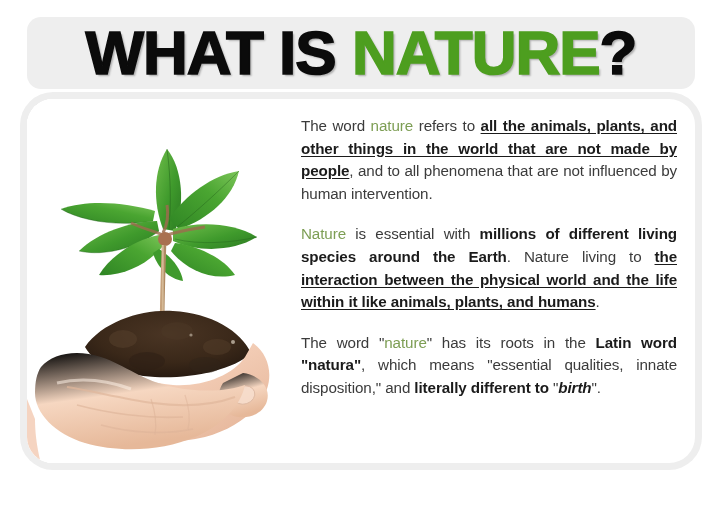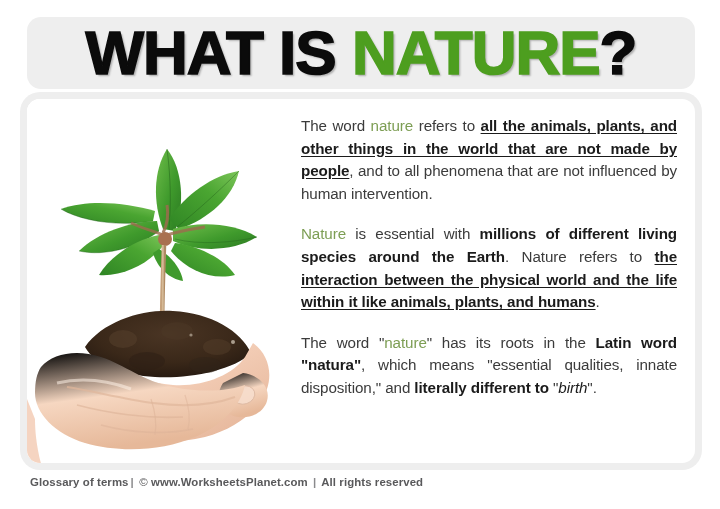--- a/index.html
+++ b/index.html
@@ -42,21 +42,21 @@
   .t-black { color: #0b0b0b; }
   .t-green { color: #4d9e1f; }
   .t-q     { color: #0b0b0b; }
 
   
   .content-card {
     position: absolute;
     left: 27px; top: 99px;
     width: 668px; height: 364px;
     background: #ffffff;
-    border-radius: 13px;
+    border-radius: 26px;
     box-shadow: 0 0 0 7px #eeeeee;
     overflow: hidden;
     display: flex;
   }
 
   
   .image-panel {
     position: relative;
     width: 262px;
     flex: 0 0 262px;
@@ -81,21 +81,21 @@
     line-height: 22.6px;
     text-align: justify;
     margin: 0 0 18px 0;
     color: #3b3b3b;
     letter-spacing: -0.1px;
   }
   .para:last-child { margin-bottom: 0; }
   .g   { color: #7d9e54; }
   .b   { font-weight: bold; color: #1b1b1b; }
   .bu  { font-weight: bold; color: #1b1b1b; text-decoration: underline; text-underline-offset: 2px; }
-  .bi  { font-weight: normal; font-style: italic; color: #1b1b1b; }
+  .bi  { font-weight: bold; font-style: italic; color: #1b1b1b; }
 
   
   .footer {
     position: absolute;
     left: 0; top: 470px;
     width: 720px; height: 39px;
   }
   .footer-text {
     position: absolute;
     left: 30px; top: 6px;
@@ -234,23 +234,19 @@
             <path d="M30 284 C56 278 82 282 104 290" fill="none" stroke="#fdf0e6" stroke-width="3" opacity="0.55"></path>
 
             <path d="M8 320 C8 344 14 364 14 364 L0 364 L0 300 Z" fill="#f3cdb6" opacity="0.85"></path>
           </g>
         </svg>
       </div>
     </div>
 
     <div class="text-panel">
       <p class="para"><span>The word </span><span class="g">nature</span><span> refers to </span><span class="bu">all the animals, plants, and other things in the world that are not made by people</span><span>, and to all phenomena that are not influenced by human intervention.</span></p>
-      <p class="para"><span class="g">Nature</span><span> is essential with </span><span class="b">millions of different living species around the Earth</span><span>. Nature refers to </span><span class="bu">the interaction between the physical world and the life within it like animals, plants, and humans</span><span>.</span></p>
+      <p class="para"><span class="g">Nature</span><span> is essential with </span><span class="b">millions of different living species around the Earth</span><span>. Nature living to </span><span class="bu">the interaction between the physical world and the life within it like animals, plants, and humans</span><span>.</span></p>
       <p class="para"><span>The word "</span><span class="g">nature</span><span>" has its roots in the </span><span class="b">Latin word "natura"</span><span>, which means "essential qualities, innate disposition," and </span><span class="b">literally different to </span><span>"</span><span class="bi">birth</span><span>".</span></p>
     </div>
   </div>
 
-  <div class="footer">
-    <div class="footer-text"><span>Glossary of terms</span><span class="sep">|</span> <span class="copy-icon">©</span> <span>www.WorksheetsPlanet.com</span> <span class="sep">|</span> <span>All rights reserved</span></div>
-
-  </div>
 
 </div>
 
 </body></html>

